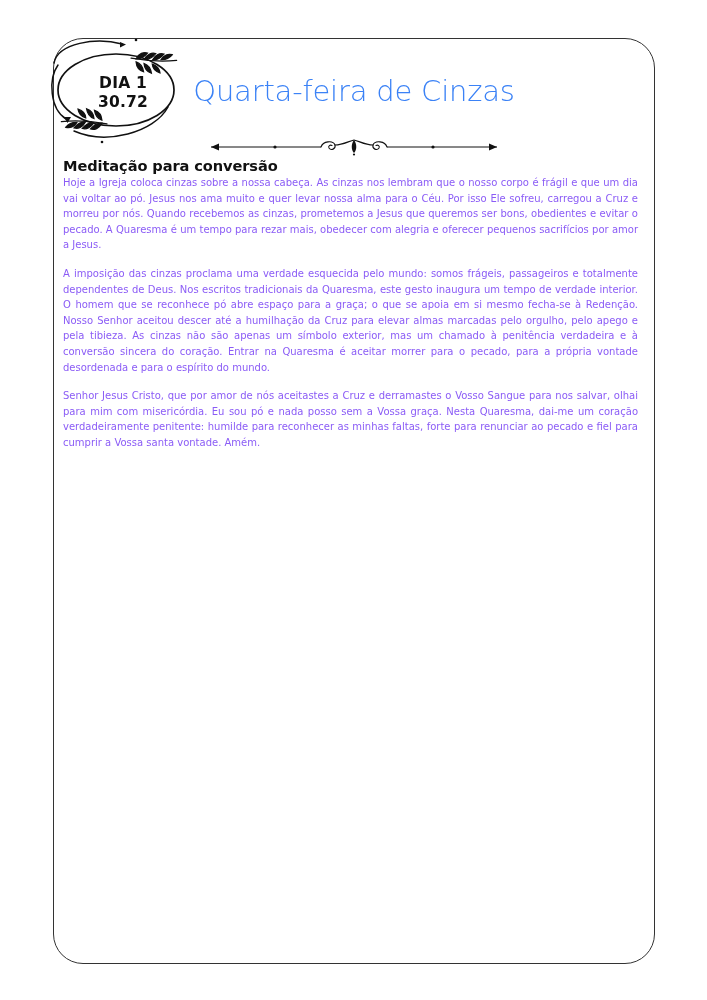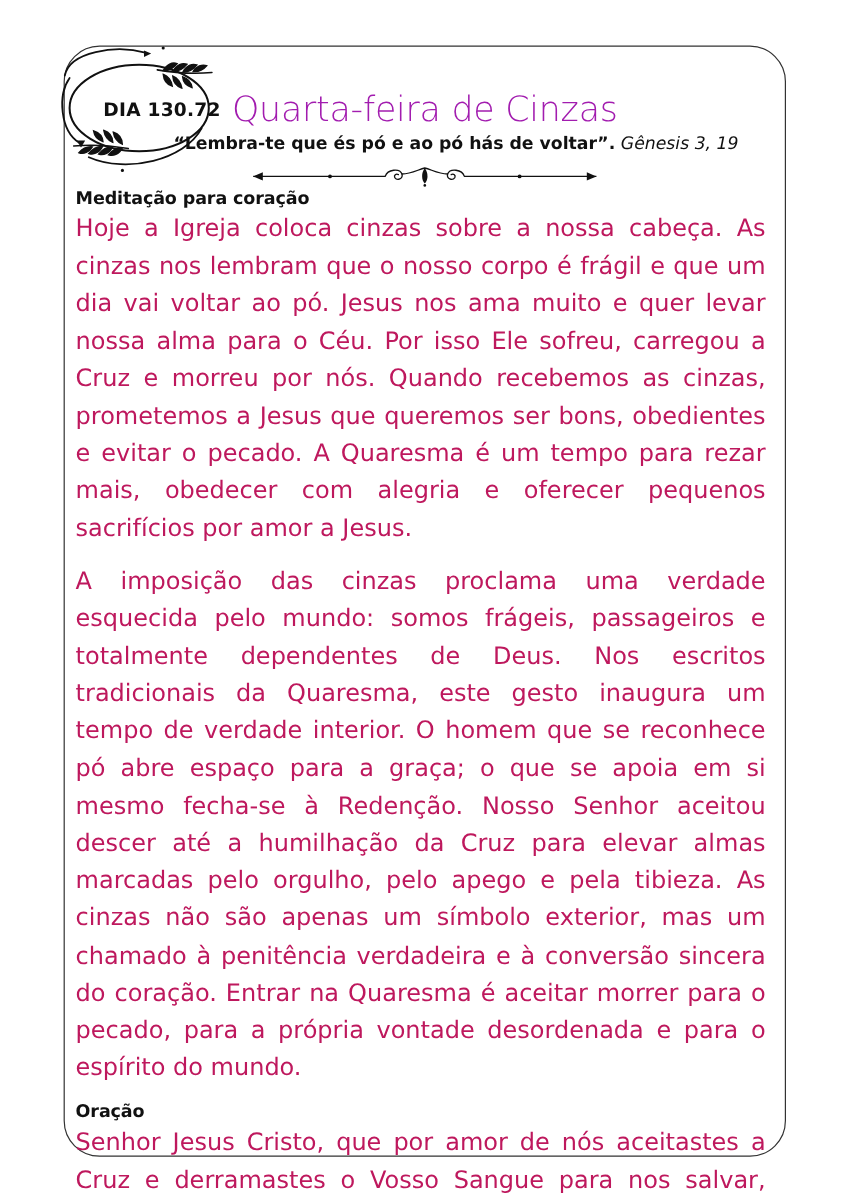--- a/index.html
+++ b/index.html
@@ -38,42 +38,42 @@
 
   .title {
     position: absolute;
     left: 0;
     right: 0;
     top: 18px;
     text-align: center;
     font-size: 29px;
     font-weight: 300;
     letter-spacing: -0.2px;
-    color: #a21caf;
+    color: #3b82f6;
     font-family: "DejaVu Sans", sans-serif;
     line-height: 1.1;
   }
 
   
   .badge {
     position: absolute;
     left: -10px;
     top: -4px;
     width: 150px;
     height: 115px;
   }
   .badge svg { display: block; }
   .badge-text {
     position: absolute;
-    left: 16px;
+    left: 4px;
     top: 0;
     width: 150px;
     height: 115px;
     display: flex;
-    flex-direction: row;
+    flex-direction: column;
     align-items: center;
     justify-content: center;
     pointer-events: none;
   }
   .badge-line {
     font-size: 15.5px;
     font-weight: bold;
     line-height: 1.18;
     letter-spacing: 0.2px;
     color: #111111;
@@ -114,24 +114,24 @@
 
   .section-heading {
     font-size: 14.6px;
     font-weight: bold;
     color: #111111;
     margin: 0 0 1px 0;
     font-family: "DejaVu Sans", sans-serif;
     letter-spacing: -0.1px;
   }
   .section-body {
-    font-size: 20px;
+    font-size: 10px;
     line-height: 1.56;
     text-align: justify;
-    color: #be185d;
+    color: #8b5cf6;
     margin: 0;
     font-family: "DejaVu Sans", sans-serif;
     hyphens: none;
   }
 </style>
 </head>
 <body>
 
 <div class="card">
 
@@ -173,24 +173,20 @@
           <path d="M22 15 C 24 20, 28 21, 32 21 C 30 17, 26 15, 22 15Z" fill="#111"></path>
         </g>
         <circle cx="58" cy="107" r="1.3" fill="#111"></circle>
       </svg>
       <div class="badge-text">
         <span class="badge-line">DIA 1</span>
         <span class="badge-line">30.72</span>
       </div>
     </div>
 
-    <div class="verse">
-      <span class="verse-quote">“Lembra-te que és pó e ao pó hás de voltar”.</span>
-      <span class="verse-ref">Gênesis 3, 19</span>
-    </div>
 
     <div class="divider">
       <svg width="310" height="20" viewBox="0 0 310 20" fill="none" xmlns="http://www.w3.org/2000/svg">
         <line x1="12" y1="10" x2="122" y2="10" stroke="#111" stroke-width="1"></line>
         <line x1="188" y1="10" x2="298" y2="10" stroke="#111" stroke-width="1"></line>
         <path d="M12 10 L20 6.5 L20 13.5 Z" fill="#111"></path>
         <path d="M298 10 L290 6.5 L290 13.5 Z" fill="#111"></path>
         <circle cx="76" cy="10" r="1.6" fill="#111"></circle>
         <circle cx="234" cy="10" r="1.6" fill="#111"></circle>
         <path d="M122 10 C 124 4, 134 3, 136 8 C 137 12, 132 14, 130 11 C 129 9, 131 7.5, 133 8.5" stroke="#111" stroke-width="1.1" fill="none" stroke-linecap="round"></path>
@@ -198,30 +194,29 @@
         <path d="M136 8 C 144 8, 150 4, 155 3 C 160 4, 166 8, 174 8" stroke="#111" stroke-width="1.1" fill="none" stroke-linecap="round"></path>
         <path d="M155 3 C 152 7, 152 13, 155 16 C 158 13, 158 7, 155 3Z" fill="#111"></path>
         <circle cx="155" cy="17.5" r="1.1" fill="#111"></circle>
       </svg>
     </div>
   </div>
 
   <div class="body">
 
     <div class="section">
-      <h2 class="section-heading">Meditação para coração</h2>
+      <h2 class="section-heading">Meditação para conversão</h2>
       <p class="section-body">Hoje a Igreja coloca cinzas sobre a nossa cabeça. As cinzas nos lembram que o nosso corpo é frágil e que um dia vai voltar ao pó. Jesus nos ama muito e quer levar nossa alma para o Céu. Por isso Ele sofreu, carregou a Cruz e morreu por nós. Quando recebemos as cinzas, prometemos a Jesus que queremos ser bons, obedientes e evitar o pecado. A Quaresma é um tempo para rezar mais, obedecer com alegria e oferecer pequenos sacrifícios por amor a Jesus.</p>
     </div>
 
     <div class="section">
       <p class="section-body">A imposição das cinzas proclama uma verdade esquecida pelo mundo: somos frágeis, passageiros e totalmente dependentes de Deus. Nos escritos tradicionais da Quaresma, este gesto inaugura um tempo de verdade interior. O homem que se reconhece pó abre espaço para a graça; o que se apoia em si mesmo fecha-se à Redenção. Nosso Senhor aceitou descer até a humilhação da Cruz para elevar almas marcadas pelo orgulho, pelo apego e pela tibieza. As cinzas não são apenas um símbolo exterior, mas um chamado à penitência verdadeira e à conversão sincera do coração. Entrar na Quaresma é aceitar morrer para o pecado, para a própria vontade desordenada e para o espírito do mundo.</p>
     </div>
 
     <div class="section">
     </div>
 
     <div class="section">
-      <h2 class="section-heading">Oração</h2>
       <p class="section-body">Senhor Jesus Cristo, que por amor de nós aceitastes a Cruz e derramastes o Vosso Sangue para nos salvar, olhai para mim com misericórdia. Eu sou pó e nada posso sem a Vossa graça. Nesta Quaresma, dai-me um coração verdadeiramente penitente: humilde para reconhecer as minhas faltas, forte para renunciar ao pecado e fiel para cumprir a Vossa santa vontade. Amém.</p>
     </div>
 
   </div>
 </div>
 
 </body></html>

